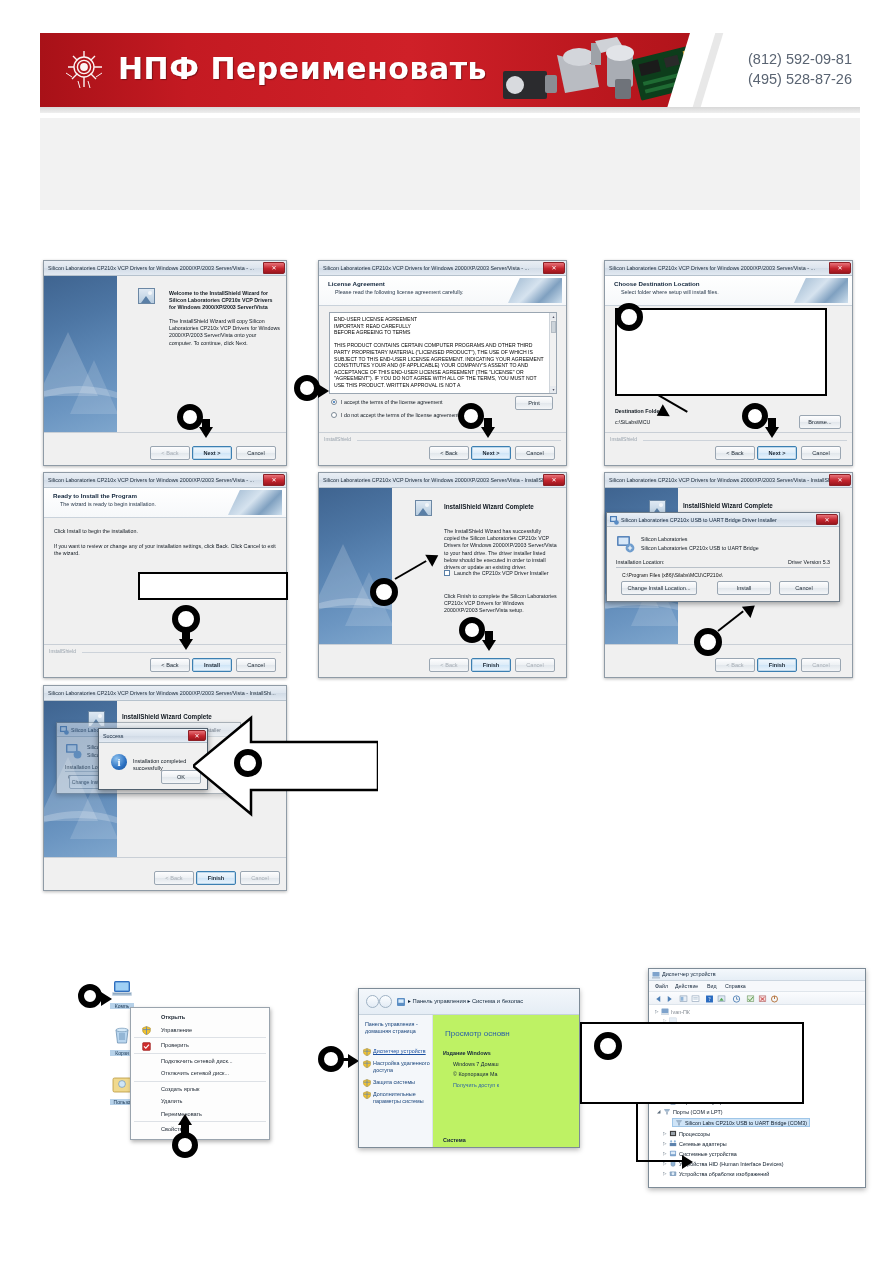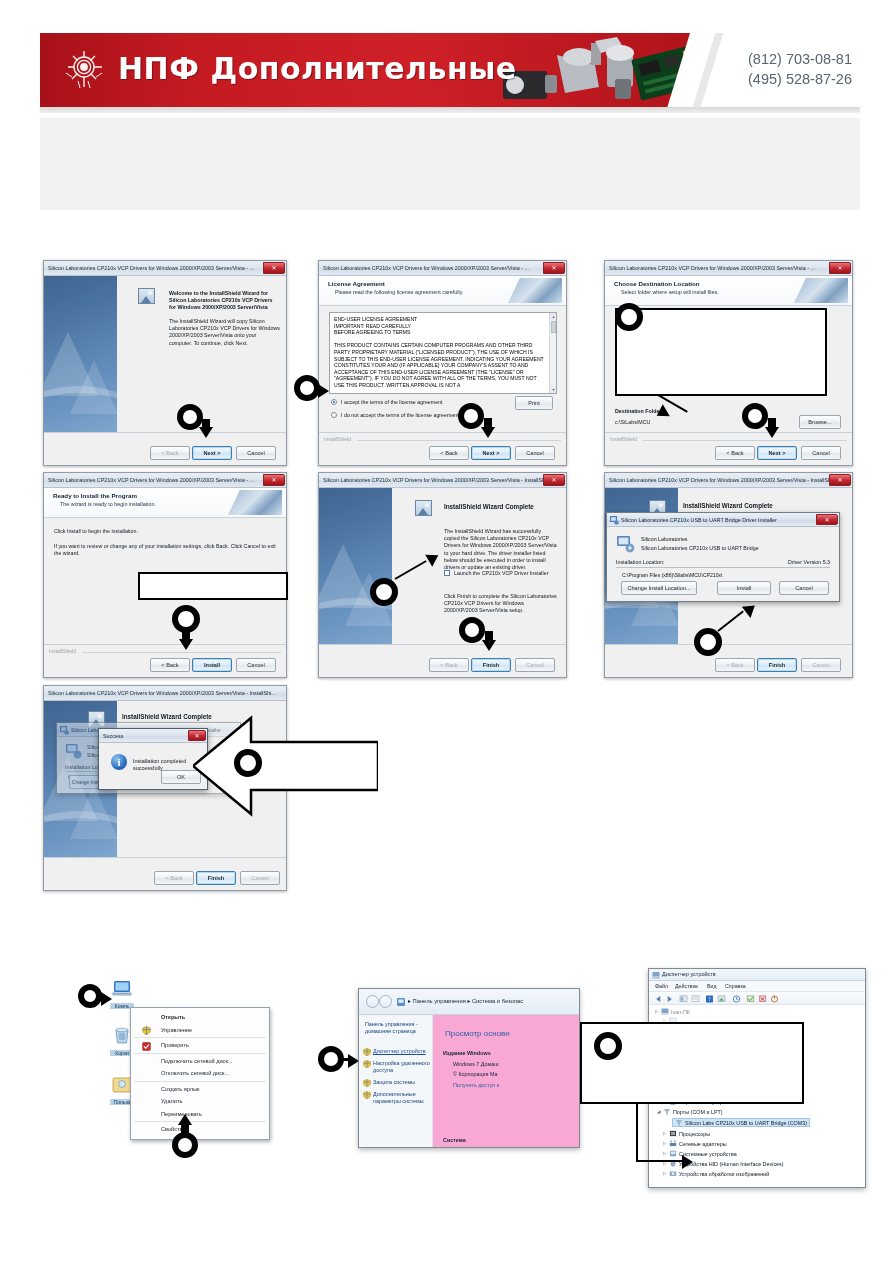--- a/index.html
+++ b/index.html
@@ -226,21 +226,21 @@
     position:absolute; background:#fdfdfd; border:1px solid #9aa4ae;
     box-shadow:1px 2px 4px rgba(0,0,0,.3);
   }
   .ctxmenu .item { position:relative; height:12.5px; display:flex; align-items:center; padding-left:30px; font-size:5.6px; color:#1a2430;}
   .ctxmenu .item.b { font-weight:bold; }
   .ctxmenu .sep { height:1px; background:#dde1e6; margin:1px 3px; }
   .ctxmenu .mi-icon { position:absolute; left:11px; top:2.5px; width:9px;height:9px; }
 
   
   .cp-win {
-    position:absolute; background:#f9a8d4; border:1px solid #7d8b97;
+    position:absolute; background:#bef264; border:1px solid #7d8b97;
     box-shadow:0 2px 5px rgba(0,0,0,.28); overflow:hidden;
   }
   .cp-addr {
     position:absolute; left:0; top:0; width:100%; height:26px;
     background:linear-gradient(180deg,#f3f7fb,#e5edf5);
     border-bottom:1px solid #c6d2dd;
   }
   .nav-circle { position:absolute; width:13px;height:13px;border-radius:50%;border:1px solid #9fb2c4;background:linear-gradient(180deg,#fbfdff,#e3ecf5);}
   .crumb { position:absolute; font-size:5.8px; color:#11263c; white-space:nowrap; }
   .cp-left { position:absolute; left:0; top:26px; width:74px; bottom:0; background:#f4f7fa; border-right:1px solid #dbe3ea; }
@@ -303,23 +303,23 @@
         <circle cx="22" cy="20" r="3.2" fill="#fff"></circle>
         <circle cx="22" cy="20" r="6.6"></circle>
         <circle cx="22" cy="20" r="10"></circle>
         <path d="M22 4 L22 10 M22 30 L22 40 M6 20 L12 20 M32 20 L40 20"></path>
         <path d="M11 9 L15.5 13.5 M28.5 26.5 L34 32 M33 9 L28.5 13.5 M15.5 26.5 L10 32"></path>
         <path d="M4 26 L10 30 M34 30 L40 26" stroke-width="1"></path>
         <path d="M16 34 L18 41 M26 34 L28 41" stroke-width="1"></path>
       </g>
     </svg>
   </div>
-  <div class="brand-text">НПФ Дополнительные</div>
+  <div class="brand-text">НПФ Переименовать</div>
   <div class="phones">
-    <div>(812) 703-08-81</div>
+    <div>(812) 592-09-81</div>
     <div>(495) 528-87-26</div>
   </div>
 </div>
 <div class="banner-underline"></div>
 <div class="gray-panel"></div>
 
 <div class="win" style="left:43px; top:260px; width:244px; height:206px;">
   <div class="win-title">
     <span>Silicon Laboratories CP210x VCP Drivers for Windows 2000/XP/2003 Server/Vista - ...</span>
     <div class="win-close">✕</div>

